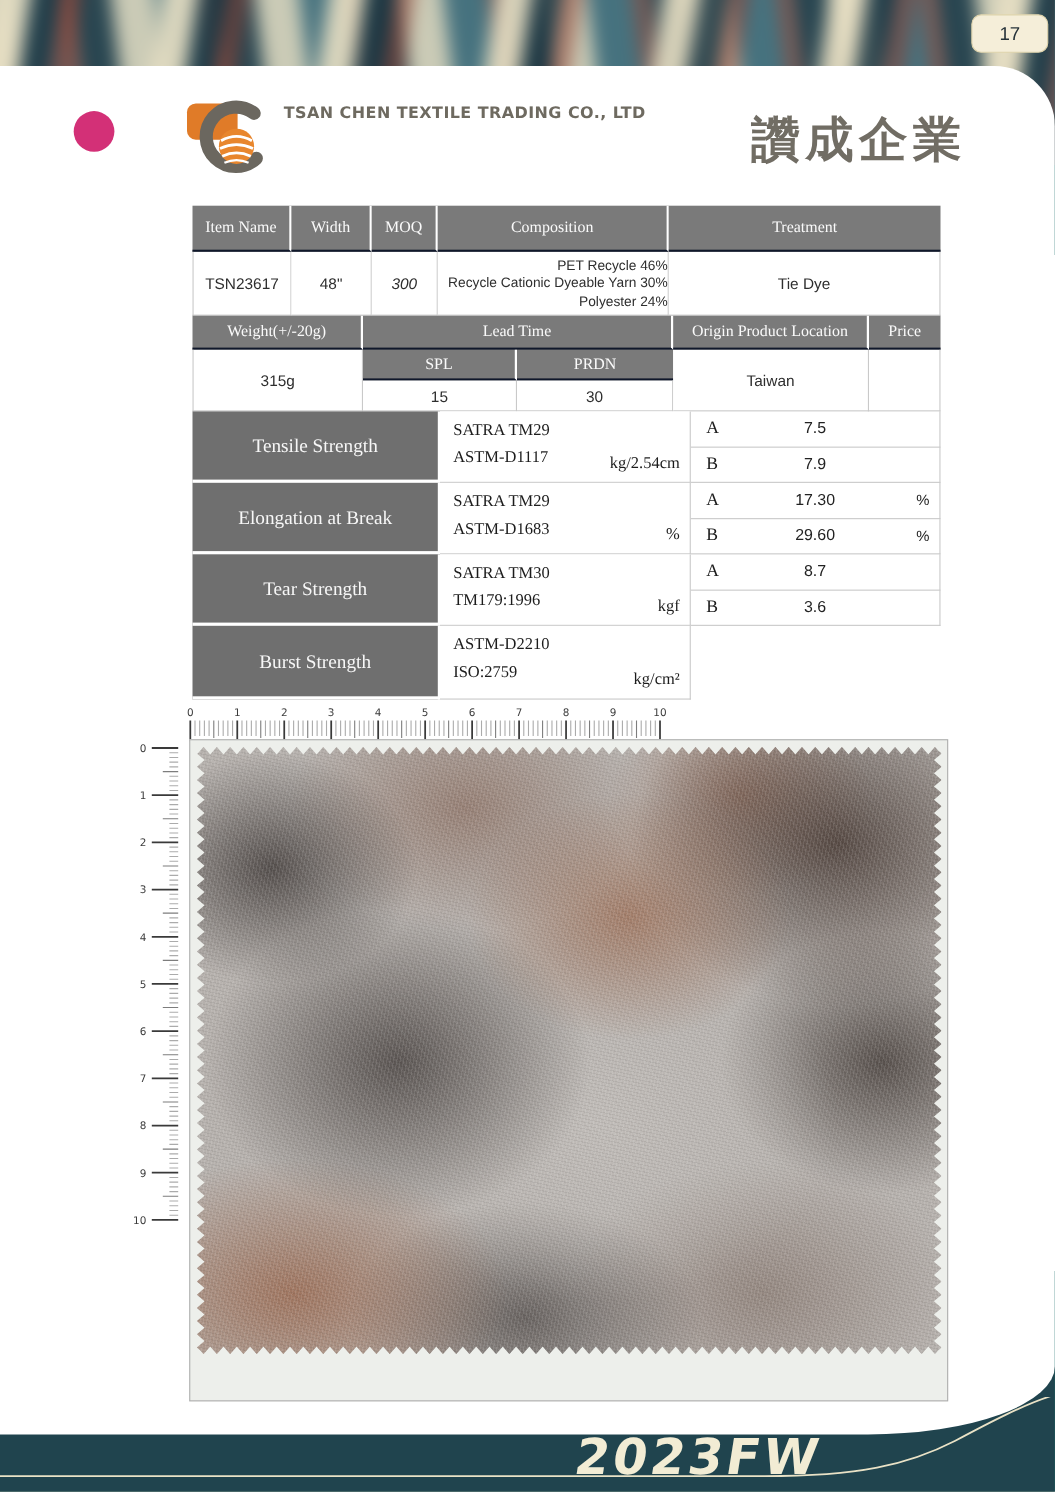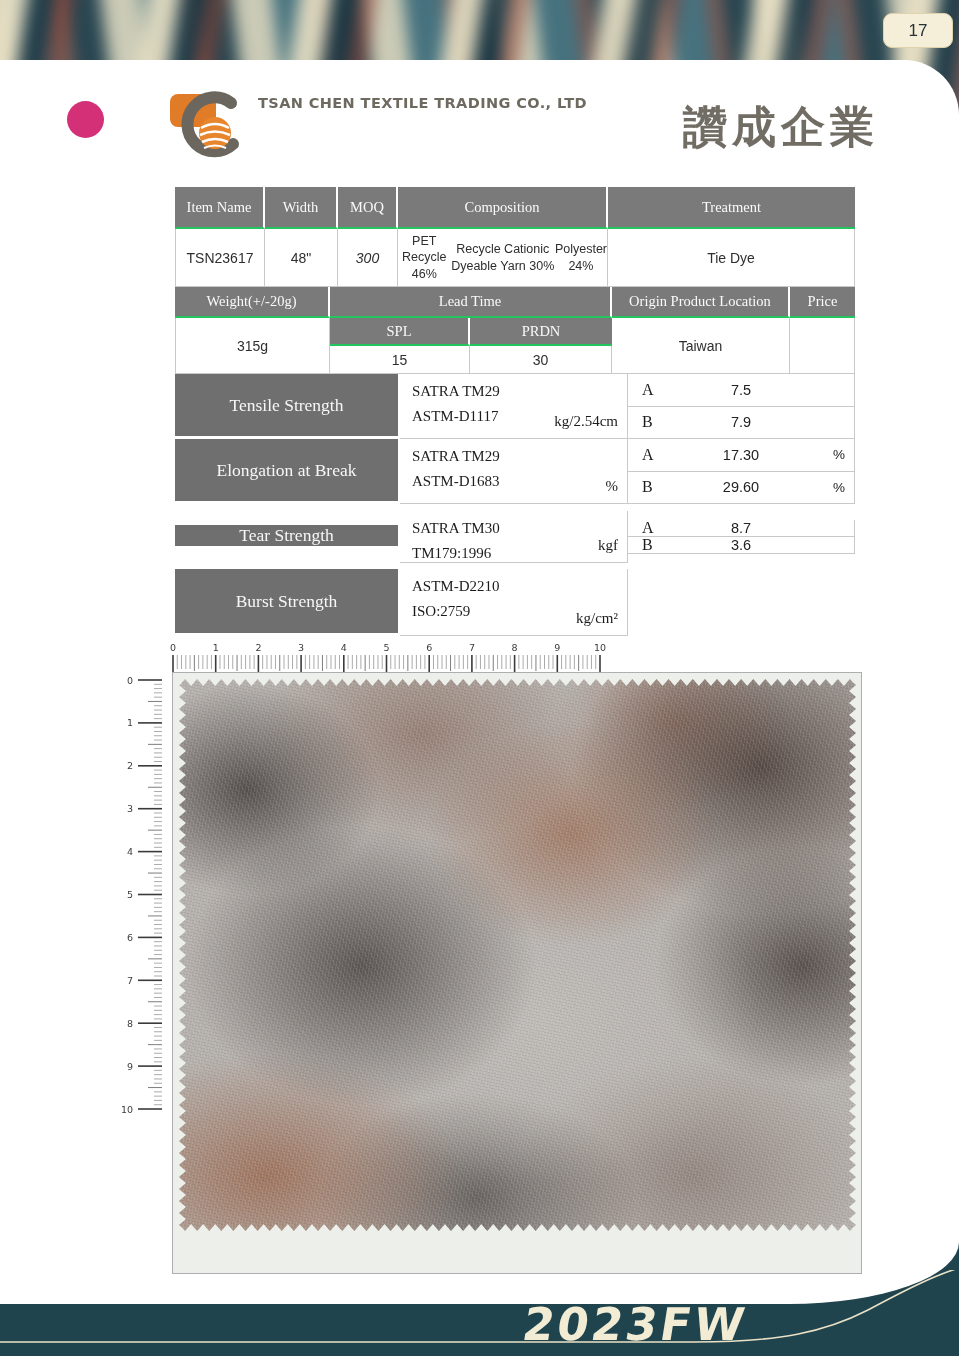--- a/index.html
+++ b/index.html
@@ -30,27 +30,27 @@
   .brand-name{font-family:"DejaVu Sans","Liberation Sans",sans-serif;font-size:35px;font-weight:800;
     color:#6e6a60;letter-spacing:3px;line-height:36px;white-space:nowrap;}
   .brand-subtitle{font-family:"DejaVu Sans","Liberation Sans",sans-serif;font-size:14.5px;font-weight:700;
     color:#6e6a60;letter-spacing:.4px;margin-top:3px;white-space:nowrap;}
   .brand-chinese{position:absolute;left:683px;top:38px;font-size:44px;font-weight:700;color:#716d64;
     letter-spacing:5px;font-family:"Liberation Sans",sans-serif;white-space:nowrap;}
   
   .spec-table{position:absolute;left:175px;top:127px;width:680px;font-size:14px;color:#2e2e2e;}
   .trow{display:flex;width:100%;}
   .hcell{background:#7a7a7a;color:#fafafa;display:flex;align-items:center;justify-content:center;
-    font-family:"Liberation Serif",serif;font-size:14.5px;border-right:2px solid #fff;border-bottom:2px solid #22c55e;
+    font-family:"Liberation Serif",serif;font-size:14.5px;border-right:2px solid #fff;border-bottom:2px solid #0f172a;
     text-align:center;}
   .hcell:last-child{border-right:none;}
   .dcell{background:#fff;border-right:1px solid #c9c9c9;border-bottom:1px solid #c9c9c9;
     display:flex;align-items:center;justify-content:center;text-align:center;}
   .dcell.first{border-left:1px solid #c9c9c9;}
-  .comp{font-size:12.5px;line-height:1.3;flex-direction:row;}
+  .comp{font-size:12.5px;line-height:1.3;flex-direction:column;align-items:flex-end;}
   .subcol{display:flex;flex-direction:column;}
   .tlabel{background:#6f6f6f;color:#f7f7f7;display:flex;align-items:center;justify-content:center;
     font-family:"Liberation Serif",serif;font-size:17.5px;border-bottom:3px solid #fff;border-right:2px solid #fff;}
   .tmethods{position:relative;background:#fff;border-right:1px solid #c9c9c9;border-bottom:1px solid #c9c9c9;
     font-family:"Liberation Serif",serif;font-size:15px;color:#1c1c1c;padding:9px 10px 0 12px;}
   .tmethods .m2{margin-top:8px;}
   .tunit{position:absolute;right:9px;bottom:8px;font-family:"Liberation Serif",serif;font-size:15px;}
   .tresults{display:flex;flex-direction:column;}
   .rrow{position:relative;flex:1;display:flex;align-items:center;justify-content:center;
     border-bottom:1px solid #c9c9c9;border-right:1px solid #c9c9c9;}
@@ -206,21 +206,21 @@
               <span class="rsuf">%</span>
             </div>
           <div class="rrow">
               <span class="rkey">B</span>
               <span class="rval">29.60</span>
               <span class="rsuf">%</span>
             </div>
         </div>
       </div>
 
-      <div class="trow" style="height:65px;align-items:center;">
+      <div class="trow" style="height:65px;">
         <div class="tlabel" style="width:225px;">Tear Strength</div>
         <div class="tmethods" style="width:228px;">
           <div>SATRA TM30</div>
           <div class="m2">TM179:1996</div>
           <div class="tunit">kgf</div>
         </div>
         <div class="tresults" style="flex:1;">
           <div class="rrow">
               <span class="rkey">A</span>
               <span class="rval">8.7</span>

